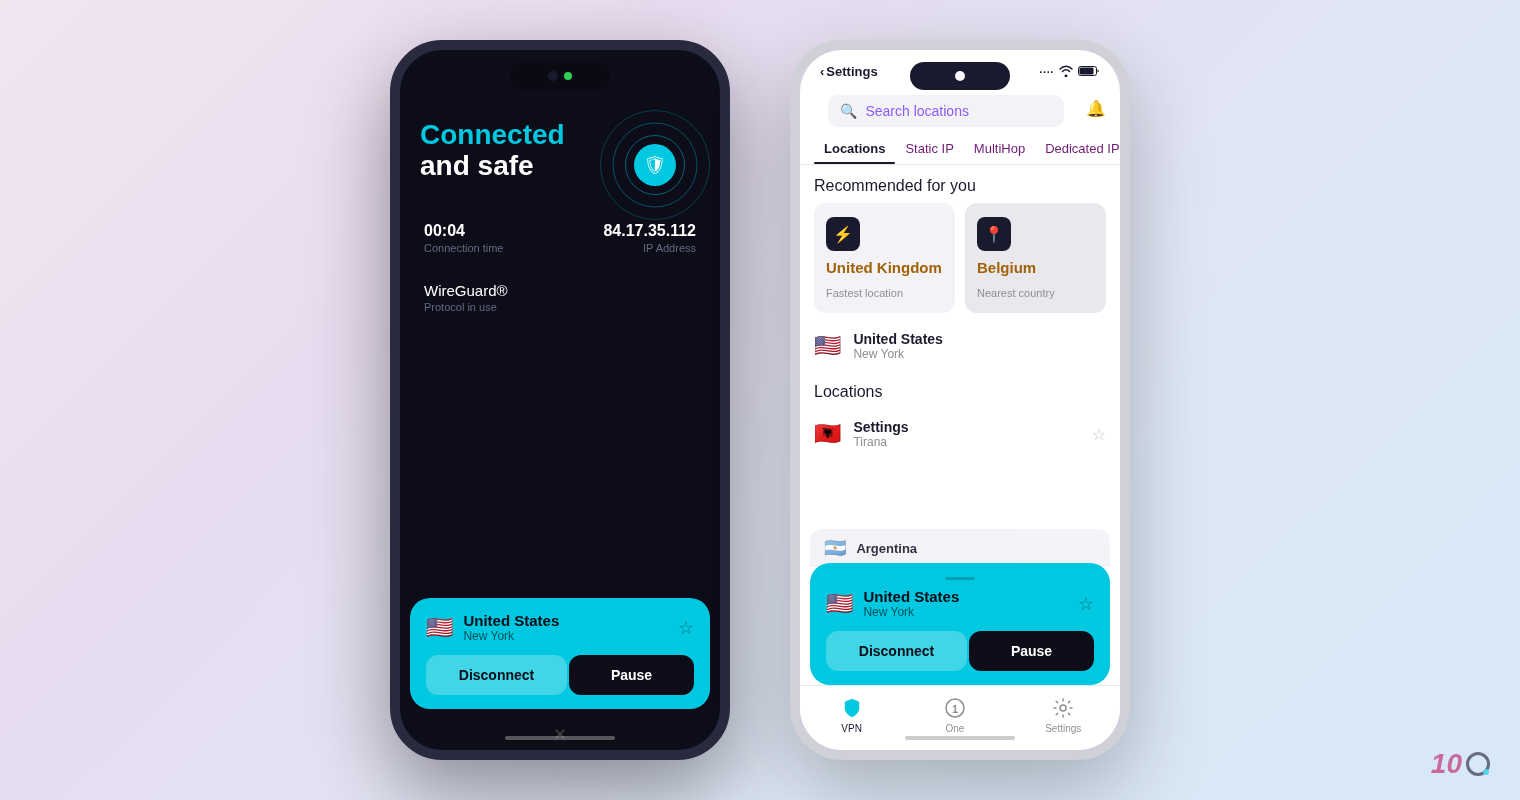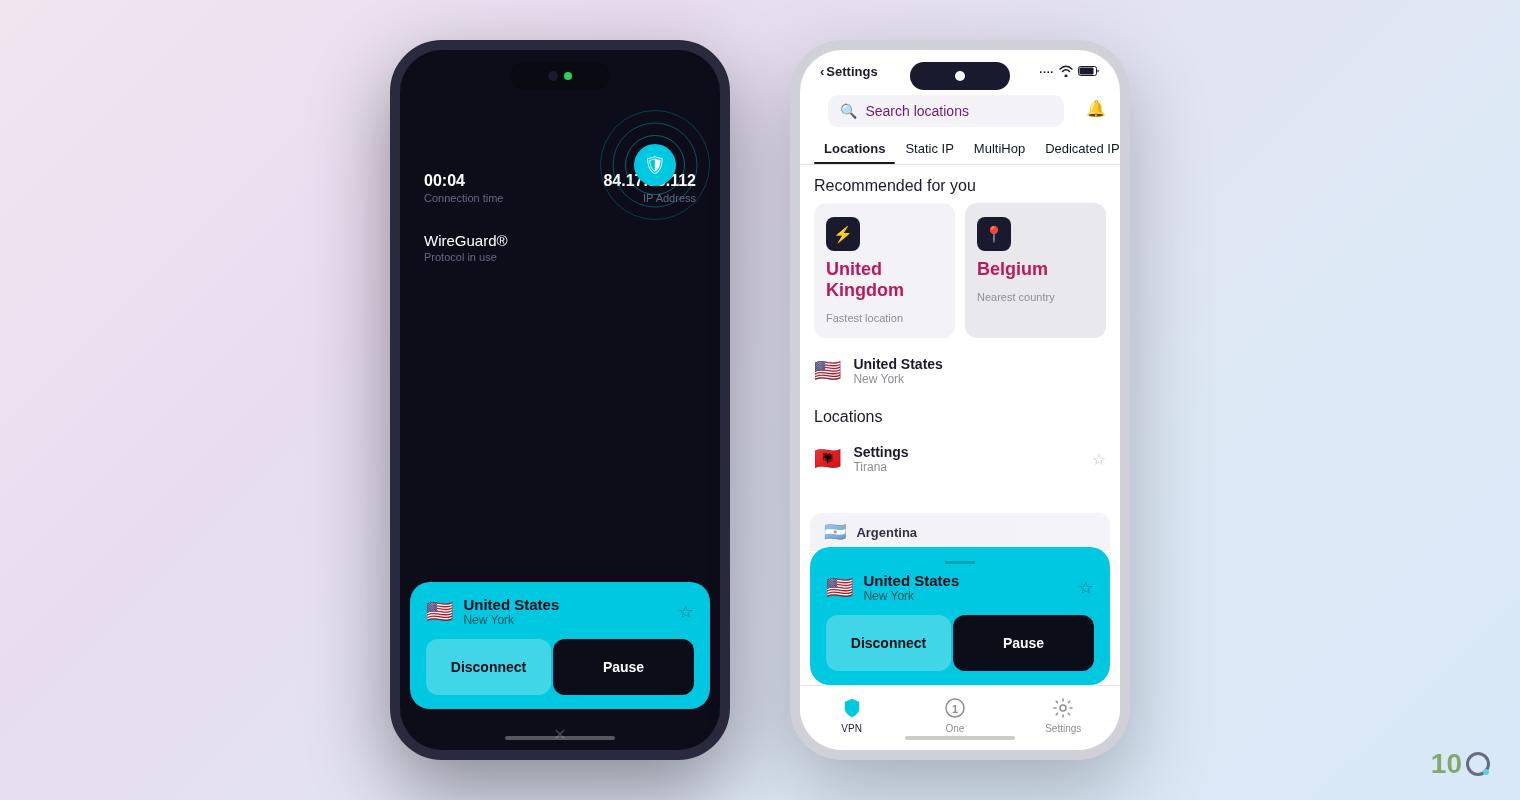--- a/index.html
+++ b/index.html
@@ -145,21 +145,21 @@
       justify-content: center;
     }
     .radar-btn-icon {
       color: white;
       font-size: 18px;
     }
 
     .stats-row {
       display: flex;
       justify-content: space-between;
-      margin-top: 52px;
+      margin-top: 40px;
       padding: 0 4px;
     }
     .stat-item {}
     .stat-value {
       color: white;
       font-size: 16px;
       font-weight: 600;
     }
     .stat-label {
       color: #666880;
@@ -227,21 +227,21 @@
       color: #0d0d1a;
       font-size: 14px;
       font-weight: 600;
       cursor: pointer;
     }
     .btn-pause {
       flex: 1;
       background: #0d0d1a;
       border: none;
       border-radius: 12px;
-      padding: 20px;
+      padding: 4px;
       color: white;
       font-size: 14px;
       font-weight: 600;
       cursor: pointer;
     }
 
     .close-x {
       text-align: center;
       color: #444;
       font-size: 16px;
@@ -288,21 +288,21 @@
       padding: 8px 12px;
       display: flex;
       align-items: center;
       gap: 8px;
     }
     .search-icon {
       color: #8e8e93;
       font-size: 14px;
     }
     .search-input-text {
-      color: #701a75;
+      color: #8b5cf6;
       font-size: 14px;
       flex: 1;
     }
     .bell-icon {
       color: #1a1a2e;
       font-size: 16px;
     }
     .search-row {
       display: flex;
       align-items: center;
@@ -314,21 +314,21 @@
     
     .tabs-row {
       display: flex;
       padding: 8px 14px 0;
       gap: 0;
       border-bottom: 1px solid #e5e5ea;
     }
     .tab {
       padding: 6px 10px 8px;
       font-size: 13px;
-      color: #0f172a;
+      color: #701a75;
       cursor: pointer;
       position: relative;
       white-space: nowrap;
     }
     .tab-active {
       color: #1a1a2e;
       font-weight: 600;
     }
     .tab-active::after {
       content: '';
@@ -378,23 +378,23 @@
       background: #1a1a2e;
       border-radius: 8px;
       display: flex;
       align-items: center;
       justify-content: center;
       color: white;
       font-size: 16px;
       margin-bottom: 8px;
     }
     .rec-card-name {
-      font-size: 18px;
+      font-size: 15px;
       font-weight: 600;
-      color: #be185d;
+      color: #a16207;
     }
     .rec-card-sub {
       font-size: 11px;
       color: #8e8e93;
       margin-top: 11px;
     }
 
     
     .recently-header {
       display: flex;
@@ -482,22 +482,23 @@
       position: absolute;
       bottom: 20px;
       right: 30px;
       display: flex;
       align-items: center;
       gap: 4px;
     }
     .watermark-num {
       font-size: 28px;
       font-weight: 800;
-      color: #4d7c0f;
+      color: #be185d;
       opacity: 0.6;
+      font-style: italic;
     }
     .watermark-circle {
       width: 24px;
       height: 24px;
       border: 3px solid #1a1a2e;
       border-radius: 50%;
       opacity: 0.6;
       position: relative;
     }
     .watermark-dot {
@@ -525,20 +526,24 @@
 <div class="phone-frame">
 
   <div class="notch">
     <div class="notch-dot"></div>
     <div class="notch-dot-green"></div>
   </div>
 
   <div class="phone1-content">
     <div class="phone1-main">
 
+      <div>
+        <div class="connected-text">Connected</div>
+        <div class="safe-text">and safe</div>
+      </div>
 
       <div class="radar-container">
         <div class="radar-circle radar-c1"></div>
         <div class="radar-circle radar-c2"></div>
         <div class="radar-circle radar-c3"></div>
         <div class="radar-btn">
           <span class="radar-btn-icon">🛡</span>
         </div>
       </div>
 

